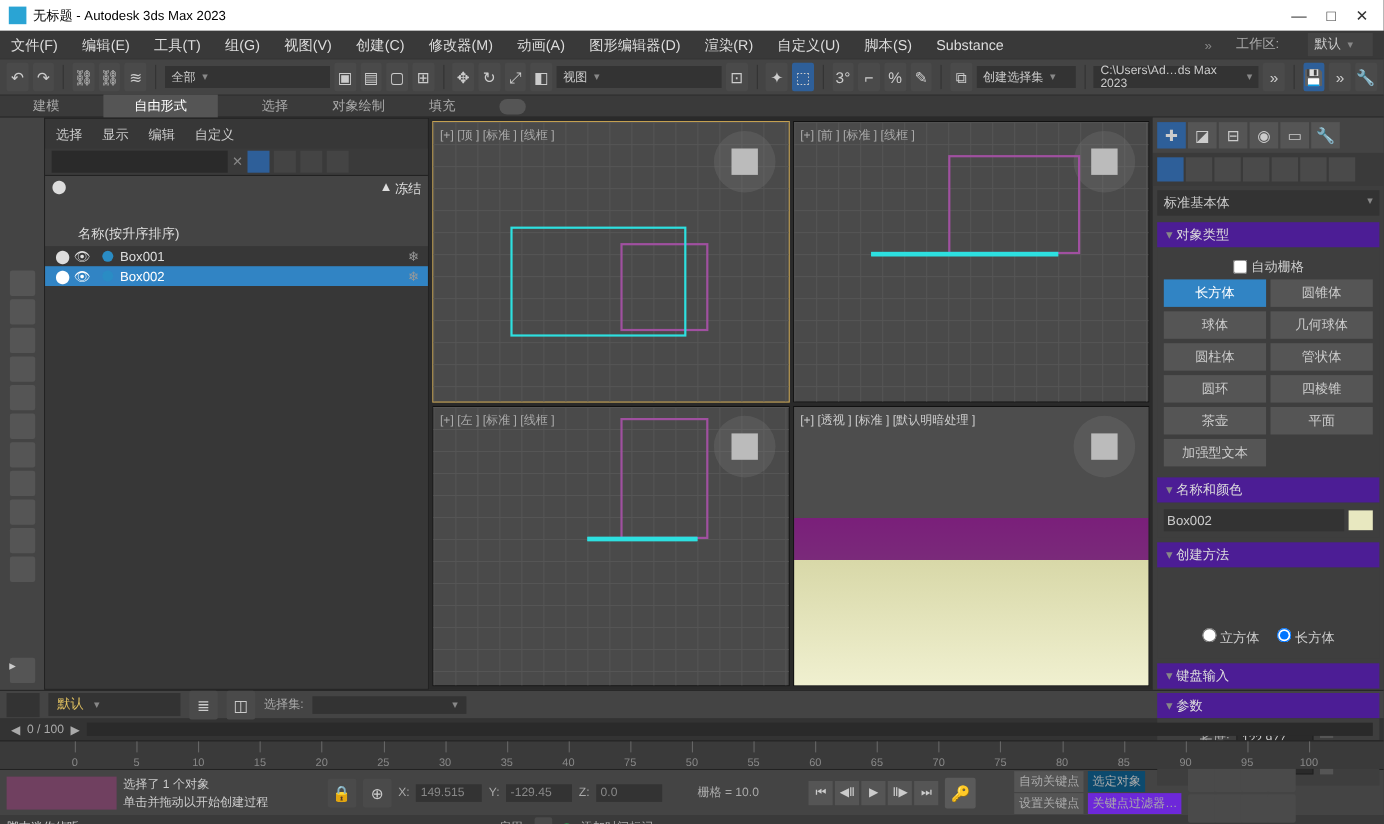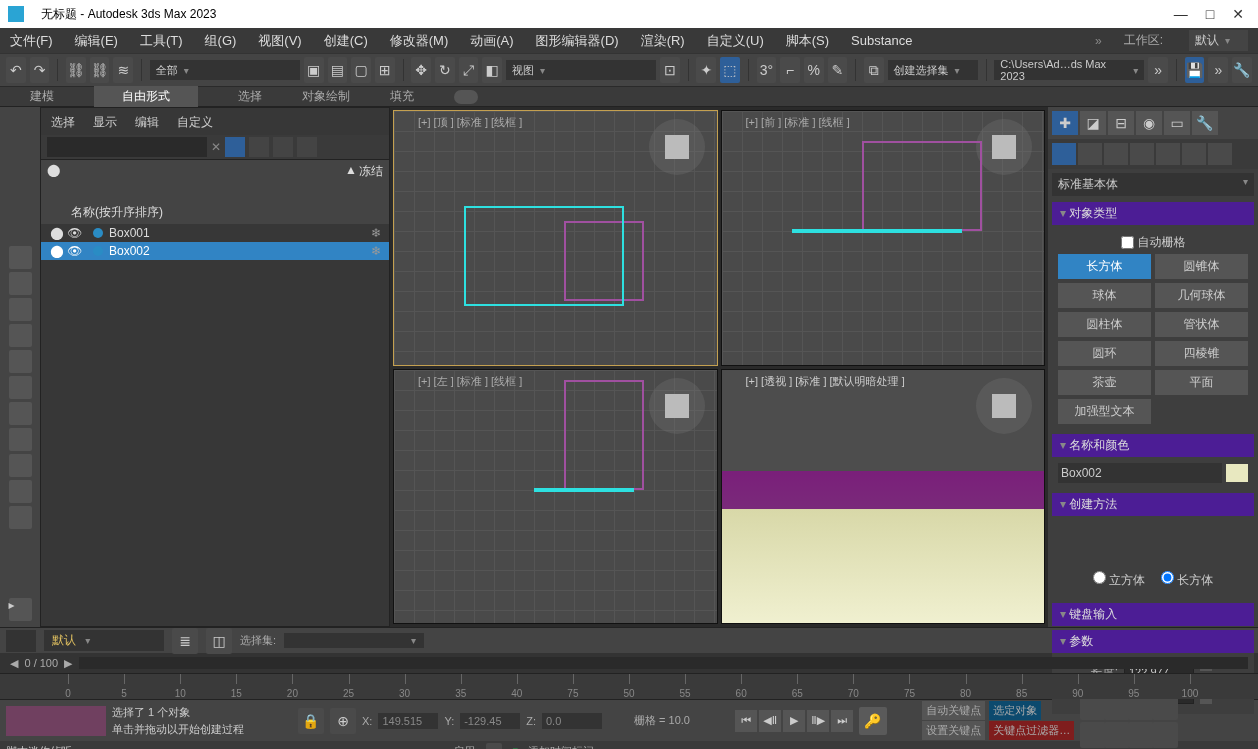--- a/index.html
+++ b/index.html
@@ -1,19 +1,19 @@
 <!DOCTYPE html>
 <html><head>
 <meta charset="utf-8">
 <style>
 * { margin: 0; padding: 0; box-sizing: border-box; font-family: "Microsoft YaHei", Arial, sans-serif; }
 body { background: #3b3b3b; color: #ccc; font-size: 12px; overflow: hidden; width: 1258px; height: 749px; }
 
 .titlebar { background: #fff; color: #000; height: 28px; display: flex; align-items: center; padding: 0 8px; justify-content: space-between; }
-.titlebar .left { display: flex; align-items: center; gap: 17px; }
+.titlebar .left { display: flex; align-items: center; gap: 6px; }
 .titlebar .icon { width: 16px; height: 16px; background: #2aa4d4; display: inline-block; }
 .winbtns { display: flex; gap: 18px; font-size: 14px; color: #333; padding-right: 6px;}
 .winbtns span { cursor: pointer; }
 
 .menubar { background: #393939; height: 25px; display: flex; align-items: center; padding: 0 10px; gap: 22px; color: #ddd; }
 .menubar .item { cursor: pointer; font-size: 13px;}
 .menubar .spacer { flex: 1; }
 .workspace-label { color:#aaa; font-size:12px; margin-right:4px;}
 .workspace-dd { background:#444; color:#ccc; padding:2px 18px 2px 6px; font-size:12px; position:relative;}
 .chev { font-size:10px; color:#888; margin-left:6px;}
@@ -46,21 +46,21 @@
 .se-row { display:flex; align-items:center; padding:2px 6px; font-size:12px; color:#ddd;}
 .se-row.sel { background:#3184c4; color:#fff;}
 .eye { width:14px; height:14px; margin-right:6px;}
 .dot { width:10px; height:10px; border-radius:50%; background:#2a8cc4; margin:0 6px;}
 .se-row .name { flex:1;}
 .snow { width:14px;text-align:center;color:#999;}
 
 .viewports { flex:1; display:grid; grid-template-columns:1fr 1fr; grid-template-rows:1fr 1fr; gap:3px; background:#2a2a2a; padding:3px;}
 .vp { background:#4a4a4a; position:relative; border:1px solid #111; }
 .vp.active{ border:1px solid #c4a050;}
-.vp-label { position:absolute; top:4px; left:24px; color:#aaa; font-size:11px;}
+.vp-label { position:absolute; top:4px; left:6px; color:#aaa; font-size:11px;}
 .grid-lines { position:absolute; inset:0; background-image: linear-gradient(#555 1px, transparent 1px), linear-gradient(90deg, #555 1px, transparent 1px); background-size: 20px 20px;}
 .box-rect { position:absolute; border:2px solid #2de0e0;}
 .box-rect2 { position:absolute; border:2px solid #a050a0;}
 .persp-bg { position:absolute; inset:0; background:linear-gradient(180deg,#4d4d4d 0%,#4d4d4d 40%,#7a1f7a 40%,#7a2a7a 55%, #d8d8a8 55%, #f0f0d0 100%);}
 
 .cmd-panel { width:210px; background:#3e3e3e; display:flex; flex-direction:column; font-size:12px;}
 .cmd-tabs { display:flex; padding:4px; gap:2px; background:#444;}
 .cmd-tabs .ct { width:26px; height:24px; background:#555; cursor:pointer; display:flex;align-items:center;justify-content:center; font-size:14px;}
 .cmd-tabs .ct.active { background:#2e5f99;}
 .cmd-sub { display:flex; padding:4px; gap:2px; background:#3a3a3a;}
@@ -450,21 +450,21 @@
       <div class="pb">⏭</div>
     </div>
     <div class="tbtn" style="width:28px;height:28px;background:#5a5a5a;">🔑</div>
     <div class="key-area">
       <div class="key-row">
           <span class="minilabel" style="background:#555;padding:2px 4px;">自动关键点</span>
           <span class="minilabel" style="background:#0c4a6e;padding:2px 4px;">选定对象</span>
         </div>
       <div class="key-row">
           <span class="minilabel" style="background:#555;padding:2px 4px;">设置关键点</span>
-          <span class="minilabel" style="background:#7f1d1d;padding:2px 4px;text-align:center;">关键点过滤器…</span>
+          <span class="minilabel" style="background:#6d28d9;padding:2px 4px;text-align:center;">关键点过滤器…</span>
         </div>
     </div>
     <div style="display:grid;grid-template-columns:repeat(4,22px);gap:2px;">
       <div class="tbtn"></div>
       <div class="tbtn"></div>
       <div class="tbtn"></div>
       <div class="tbtn"></div>
       <div class="tbtn"></div>
       <div class="tbtn"></div>
       <div class="tbtn"></div>

